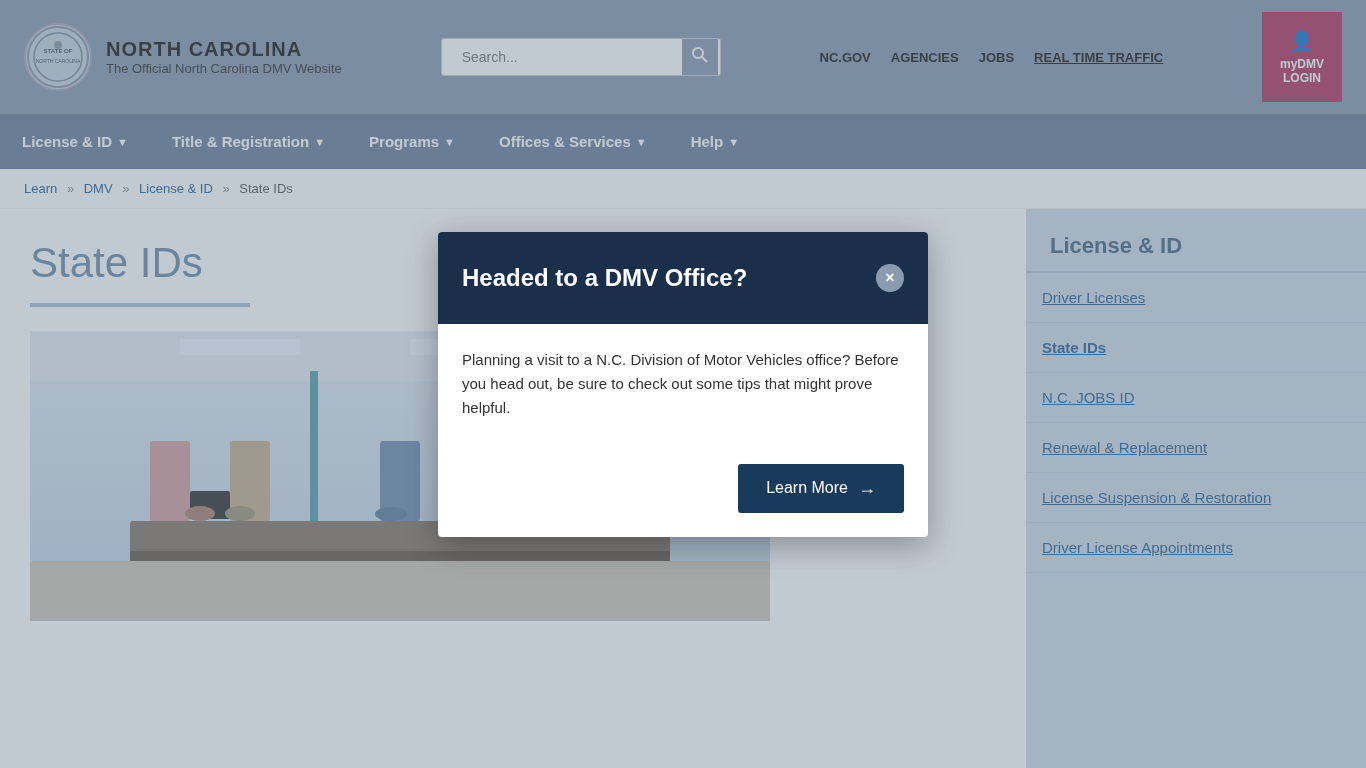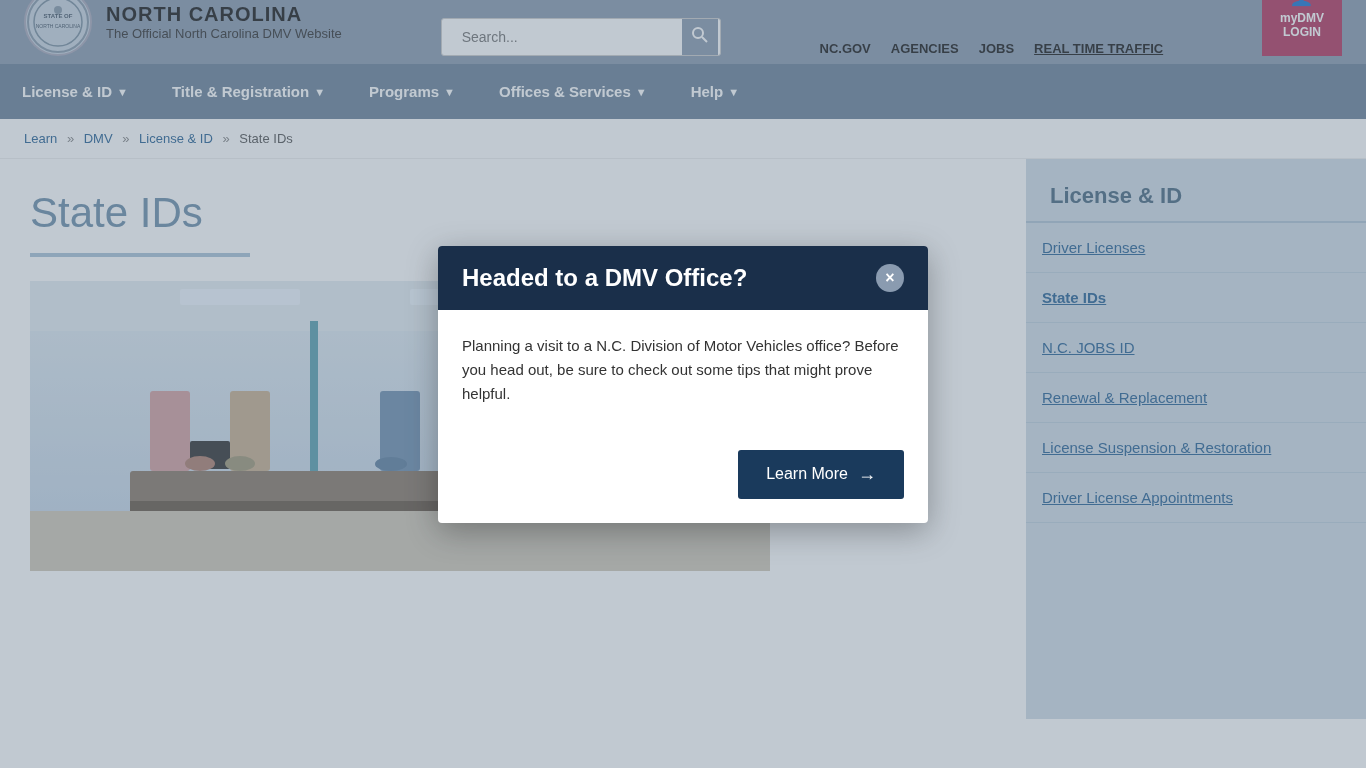--- a/index.html
+++ b/index.html
@@ -2,24 +2,24 @@
 <html><head>
   <meta charset="utf-8">
   <style>
     * { box-sizing: border-box; margin: 0; padding: 0; }
     body { font-family: Arial, sans-serif; background: #fff; width: 1366px; min-height: 768px; overflow-x: hidden; }
 
     
     .top-bar {
       background: #8a9bb0;
       display: flex;
-      align-items: flex-end;
+      align-items: center;
       justify-content: space-between;
       padding: 8px 24px;
-      height: 64px;
+      height: 114px;
     }
     .top-bar-left {
       display: flex;
       align-items: center;
       gap: 14px;
     }
     .seal {
       width: 68px;
       height: 68px;
       border-radius: 50%;
@@ -227,21 +227,21 @@
     }
     .modal {
       background: #fff;
       border-radius: 4px;
       width: 490px;
       overflow: hidden;
       box-shadow: 0 8px 32px rgba(0,0,0,0.3);
     }
     .modal-header {
       background: #1a2f4a;
-      padding: 18px 24px;
+      padding: 32px 24px;
       display: flex;
       align-items: center;
       justify-content: space-between;
     }
     .modal-title {
       font-size: 24px;
       font-weight: bold;
       color: #fff;
     }
     .modal-close {

